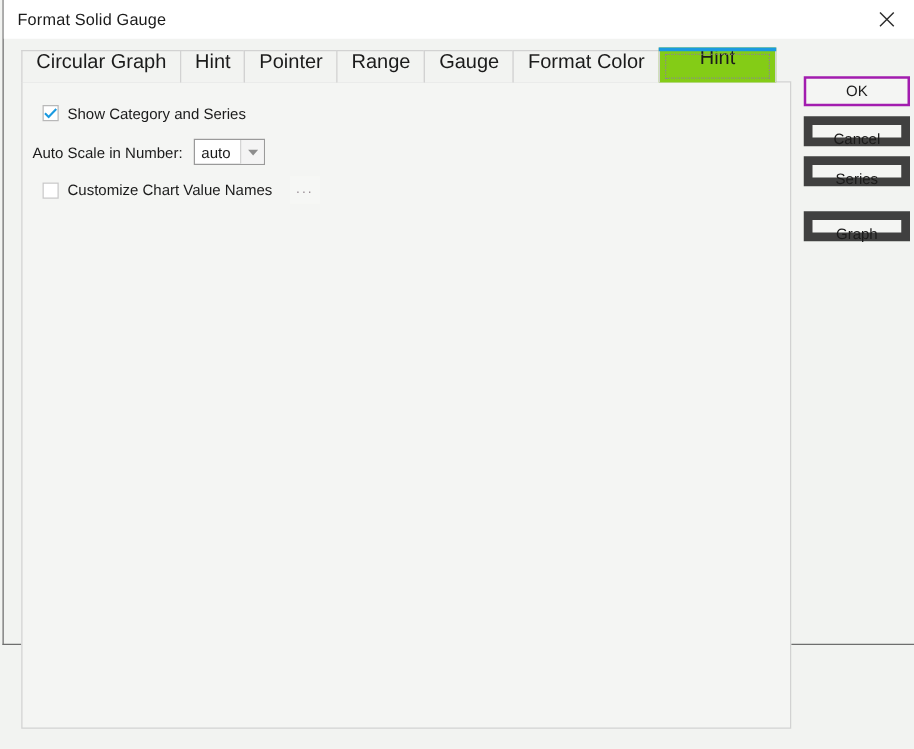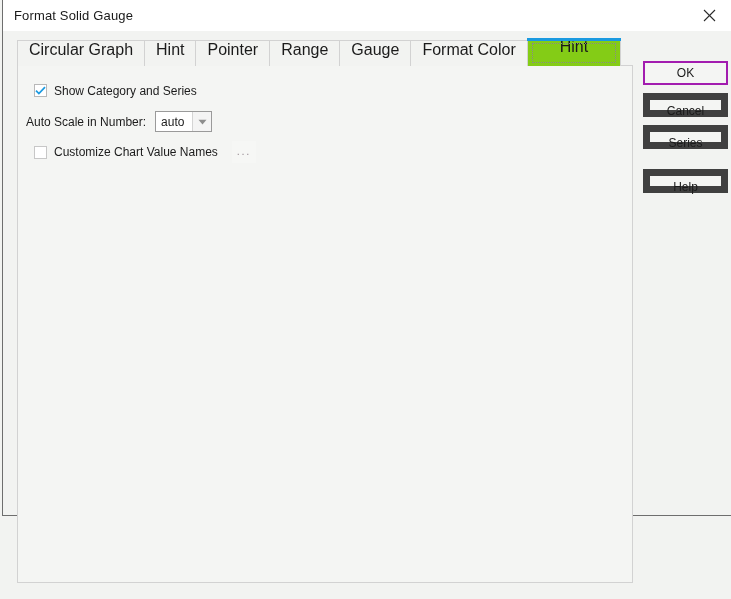--- a/index.html
+++ b/index.html
@@ -312,16 +312,16 @@
       <span class="row-label">Customize Chart Value Names</span>
       <button id="ellipsis-button">...</button>
     </div>
 
   </div>
 
   <div id="button-column">
     <button class="action-button default">OK</button>
     <button class="action-button">Cancel</button>
     <button class="action-button">Series</button>
-    <button class="action-button" id="help-button">Help</button>
+    <button class="action-button" id="help-button">Graph</button>
   </div>
 
 </div>
 
 </body></html>

